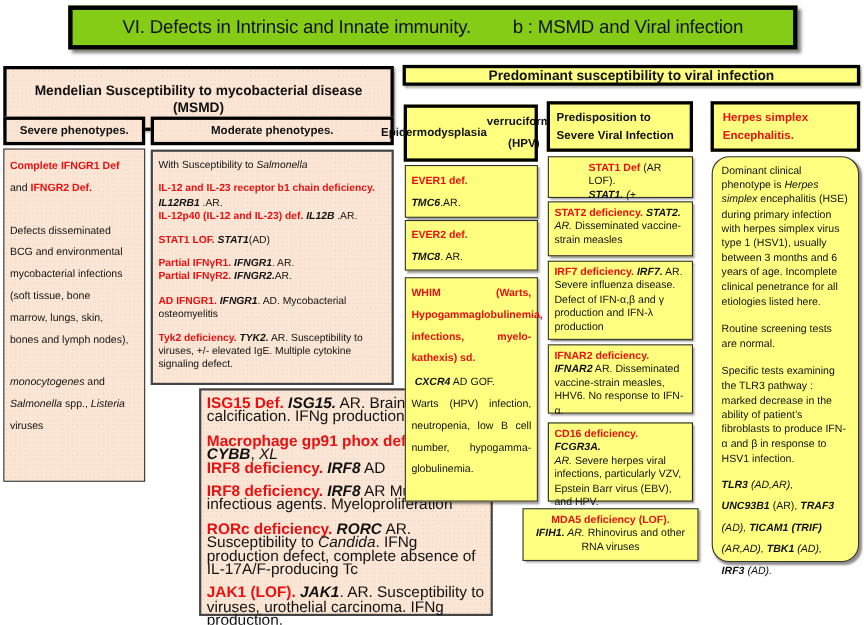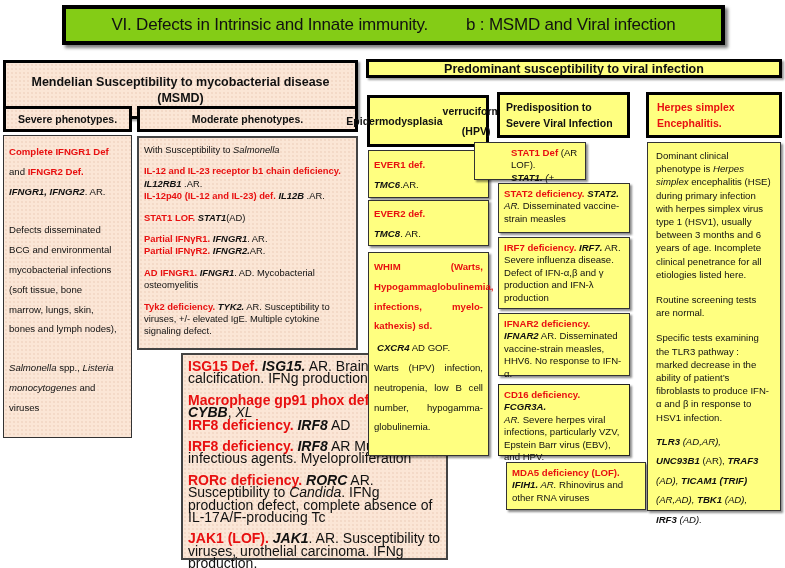--- a/index.html
+++ b/index.html
@@ -40,31 +40,30 @@
   <span>(MSMD)</span>
 </div>
 
 <div class="box thick peach hdr" style="left:3px; top:106px; width:129px; height:26px; font-size:10.5px;">
   <span>Severe phenotypes.</span>
 </div>
 
 <div class="box peach loose" style="left:3px; top:135px; width:129px; height:303px; border:1px solid #333; padding-top:6px;">
   <div><span class="red">Complete IFNGR1 Def</span></div>
   <div><span>and </span><span class="red">IFNGR2 Def.</span></div>
-  <div><span class="bi">IFNGR1, IFNGR2</span><span>. AR.</span></div>
   <div style="height:19px"></div>
   <div>Defects disseminated</div>
   <div>BCG  and environmental</div>
   <div>mycobacterial infections</div>
   <div>(soft tissue, bone</div>
   <div>marrow, lungs, skin,</div>
   <div>bones and lymph nodes),</div>
   <div style="height:19px"></div>
+  <div><span class="i">monocytogenes</span><span> and</span></div>
   <div><span class="i">Salmonella</span><span> spp., </span><span class="i">Listeria</span></div>
-  <div><span class="i">monocytogenes</span><span> and</span></div>
   <div>viruses</div>
 </div>
 
 <div class="box thick peach hdr" style="left:137px; top:106px; width:221px; height:26px; font-size:10.5px;">
   <span>Moderate phenotypes.</span>
 </div>
 
 <div class="box peach txt" style="left:137px; top:136px; width:221px; height:214px; border:2px solid #444; font-size:9.4px;">
   <p style="margin-top:2px"><span>With Susceptibility to </span><span class="i">Salmonella</span></p>
   <p style="margin-bottom:9px"><span class="red">IL-12 and IL-23 receptor b1 chain deficiency.</span><br>
@@ -109,21 +108,21 @@
   <div class="red just" style="text-align-last:left;">WHIM (Warts, Hypogammaglobulinemia, infections, myelo-kathexis) sd.</div>
   <div style="padding-left:3px; margin-top:2px;"><span class="bi">CXCR4</span><span> AD GOF.</span></div>
   <div class="just" style="text-align-last:left;">Warts (HPV) infection, neutropenia, low B cell number, hypogamma-globulinemia.</div>
 </div>
 
 <div class="box thick yellow" style="left:497px; top:92px; width:133px; height:46px; font-size:10.5px; font-weight:bold; line-height:16px; padding:4px 6px;">
   <div>Predisposition to</div>
   <div>Severe Viral Infection</div>
 </div>
 
-<div class="box yellow txt shadow" style="left:474px; top:142px; width:112px; height:38px;padding-left:36px;">
+<div class="box yellow txt shadow" style="left:498px; top:142px; width:132px; height:38px;padding-left:36px;">
   <span class="red">STAT1 Def</span><span> (AR LOF).</span><br>
   <span class="bi">STAT1.</span><span class="i"> (+ Mycobacteria)</span>
 </div>
 
 <div class="box yellow txt shadow" style="left:498px; top:183px; width:132px; height:50px;">
   <span class="red">STAT2 deficiency.</span> <span class="bi">STAT2.</span><br>
   <span class="i">AR.</span><span> Disseminated vaccine-strain measles</span>
 </div>
 
 <div class="box yellow txt shadow" style="left:498px; top:237px; width:132px; height:72px;">
@@ -132,31 +131,31 @@
 
 <div class="box yellow txt shadow" style="left:498px; top:313px; width:132px; height:63px;">
   <span class="red">IFNAR2 deficiency.</span> <span class="bi">IFNAR2</span><span> AR. Disseminated vaccine-strain measles, HHV6. No response to IFN-α.</span>
 </div>
 
 <div class="box yellow txt shadow" style="left:498px; top:384px; width:132px; height:72px; border:1.5px solid #222;">
   <span class="red">CD16 deficiency.</span> <span class="bi">FCGR3A.</span><br>
   <span class="i">AR.</span><span> Severe herpes viral infections, particularly VZV, Epstein Barr virus (EBV), and HPV.</span>
 </div>
 
-<div class="box yellow txt shadow" style="left:506px; top:462px; width:140px; height:48px;">
+<div class="box yellow txt shadow" style="left:475px; top:462px; width:160px; height:48px;text-align:center;">
   <span class="red">MDA5 deficiency (LOF).</span><br>
   <span class="bi">IFIH1.</span><span class="i"> AR.</span><span> Rhinovirus and other RNA viruses</span>
 </div>
 
 <div class="box thick yellow" style="left:646px; top:92px; width:136px; height:46px; font-size:10.5px; font-weight:bold; line-height:16px; padding:4px 8px; color:#e81010;">
   <div>Herpes simplex</div>
   <div>Encephalitis.</div>
 </div>
 
-<div class="box yellow shadow" style="left:647px; top:142px; width:134px; height:369px; font-size:9.6px; line-height:13.2px; padding:6px 8px;">
+<div class="box yellow shadow" style="left:647px; top:142px; width:134px; height:369px; font-size:9.6px; line-height:13.2px; padding:6px 8px;border-radius:16px;">
   <p style="margin-bottom:12px"><span>Dominant clinical phenotype is </span><span class="i">Herpes simplex</span><span> encephalitis (HSE) during primary infection with herpes simplex virus type 1 (HSV1), usually between 3 months and 6 years of age. Incomplete clinical penetrance for all etiologies listed here.</span></p>
   <p style="margin-bottom:12px">Routine screening tests are normal.</p>
   <p style="margin-bottom:8px">Specific tests examining the TLR3 pathway : marked decrease in the ability of patient’s fibroblasts to produce IFN-α and β in response to HSV1 infection.</p>
   <div style="line-height:19.5px;">
     <span class="bi">TLR3</span><span class="i"> (AD,AR),</span><br>
     <span class="bi">UNC93B1</span><span> (AR), </span><span class="bi">TRAF3</span><br>
     <span class="i">(AD), </span><span class="bi">TICAM1 (TRIF)</span><br>
     <span class="i">(AR,AD), </span><span class="bi">TBK1</span><span class="i"> (AD),</span><br>
     <span class="bi">IRF3</span><span class="i"> (AD).</span>
   </div>

